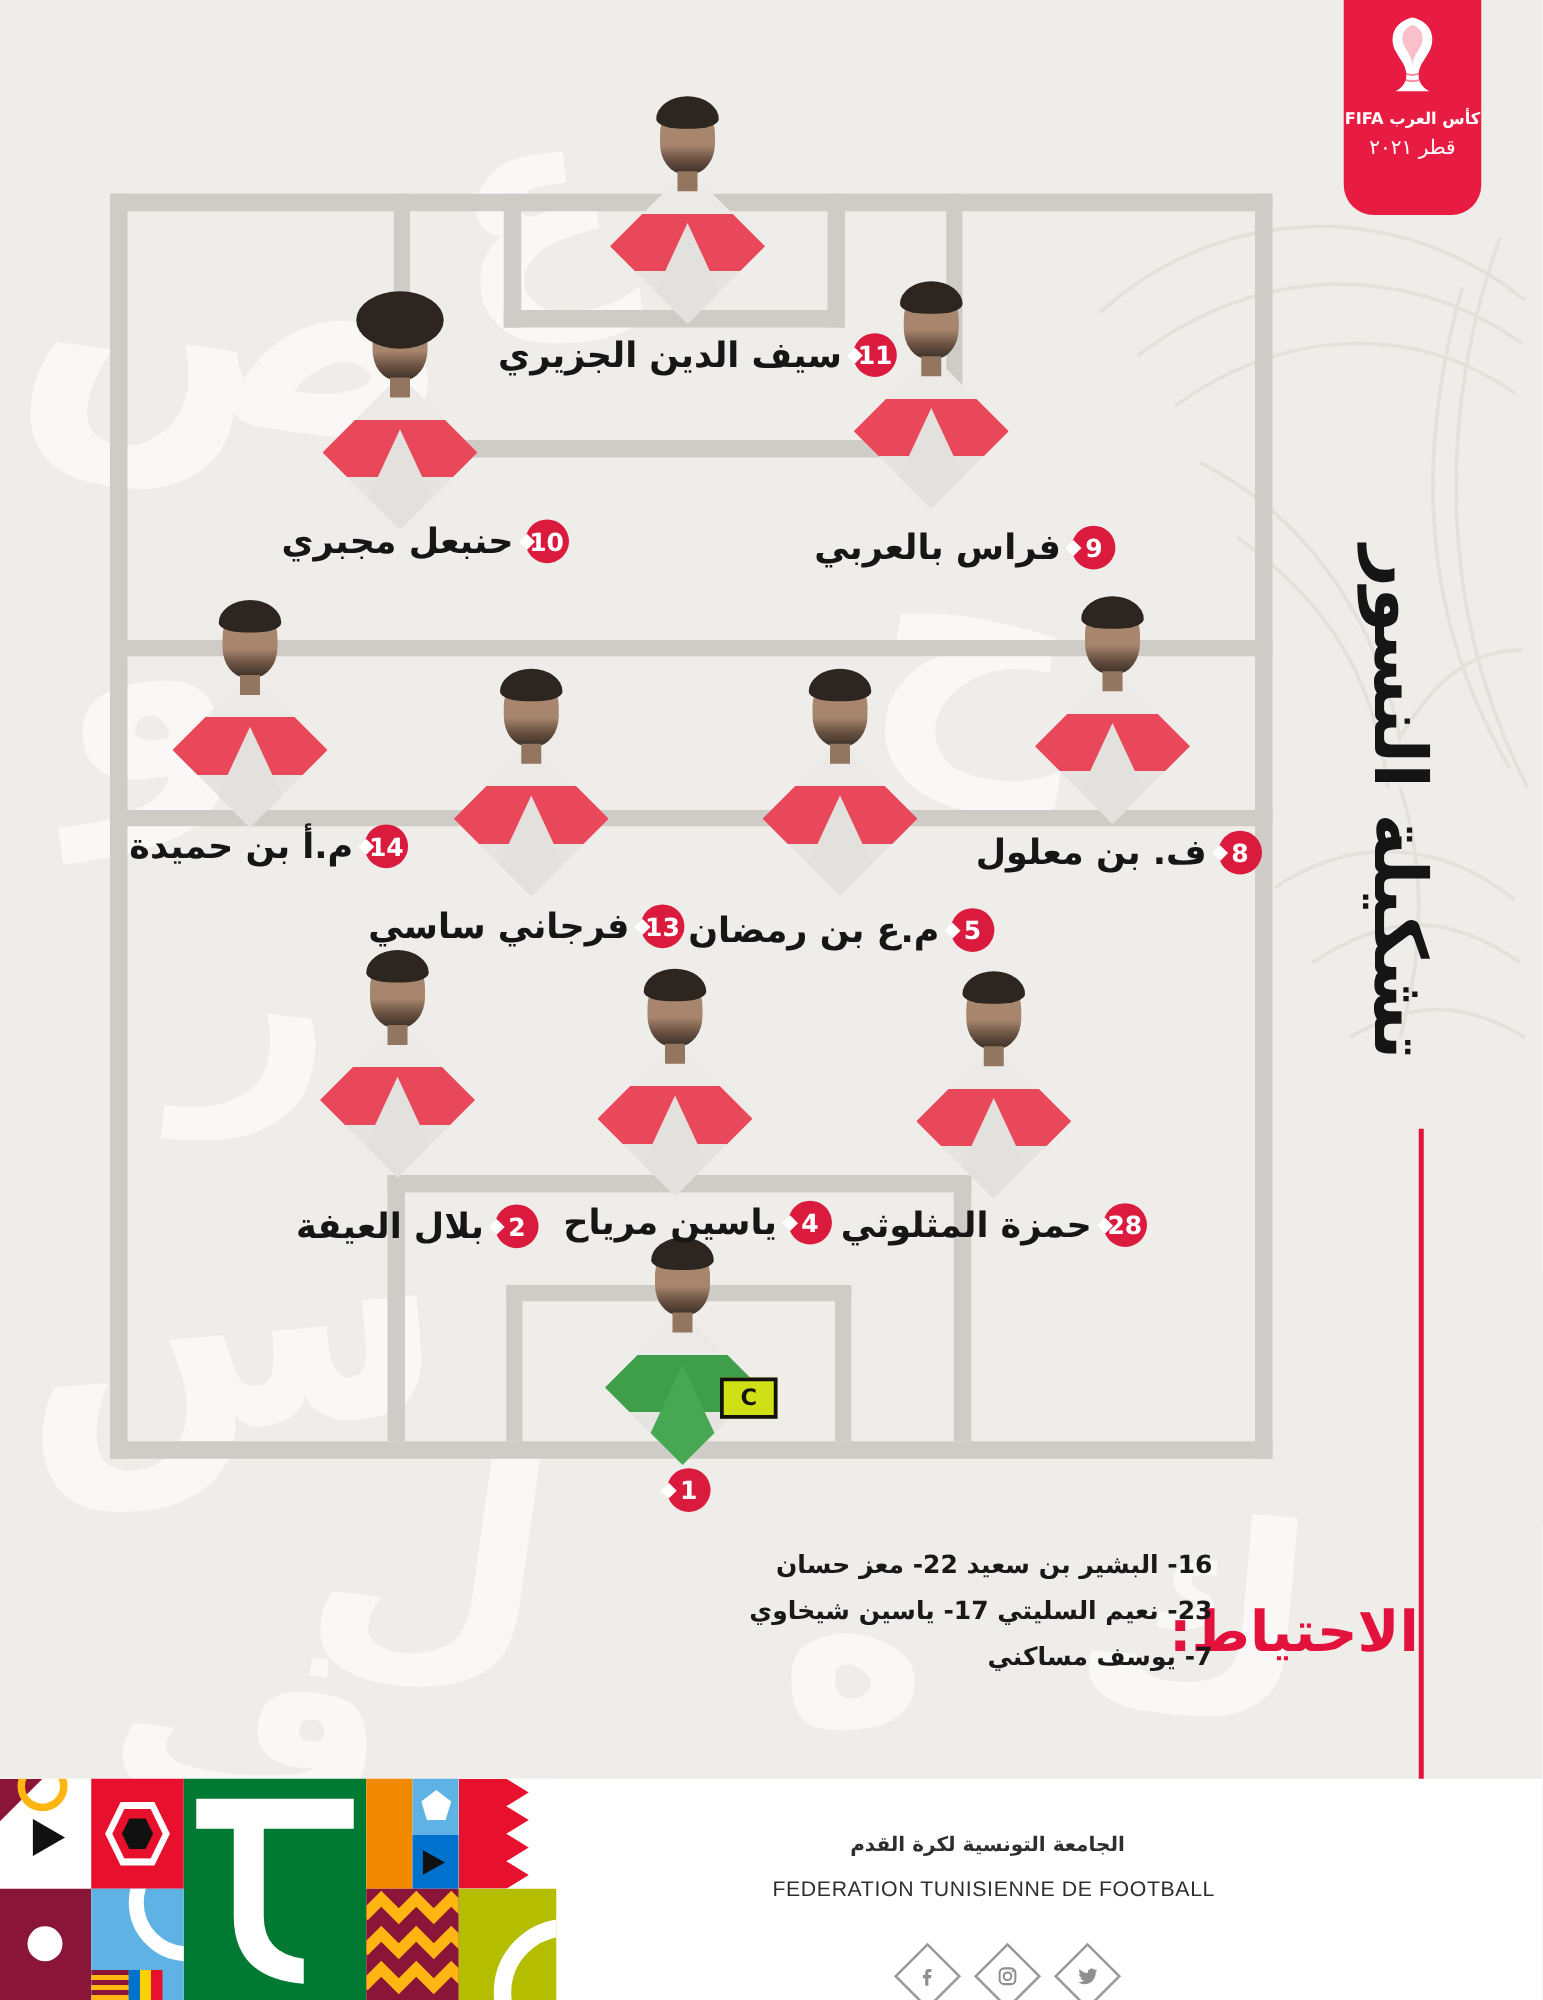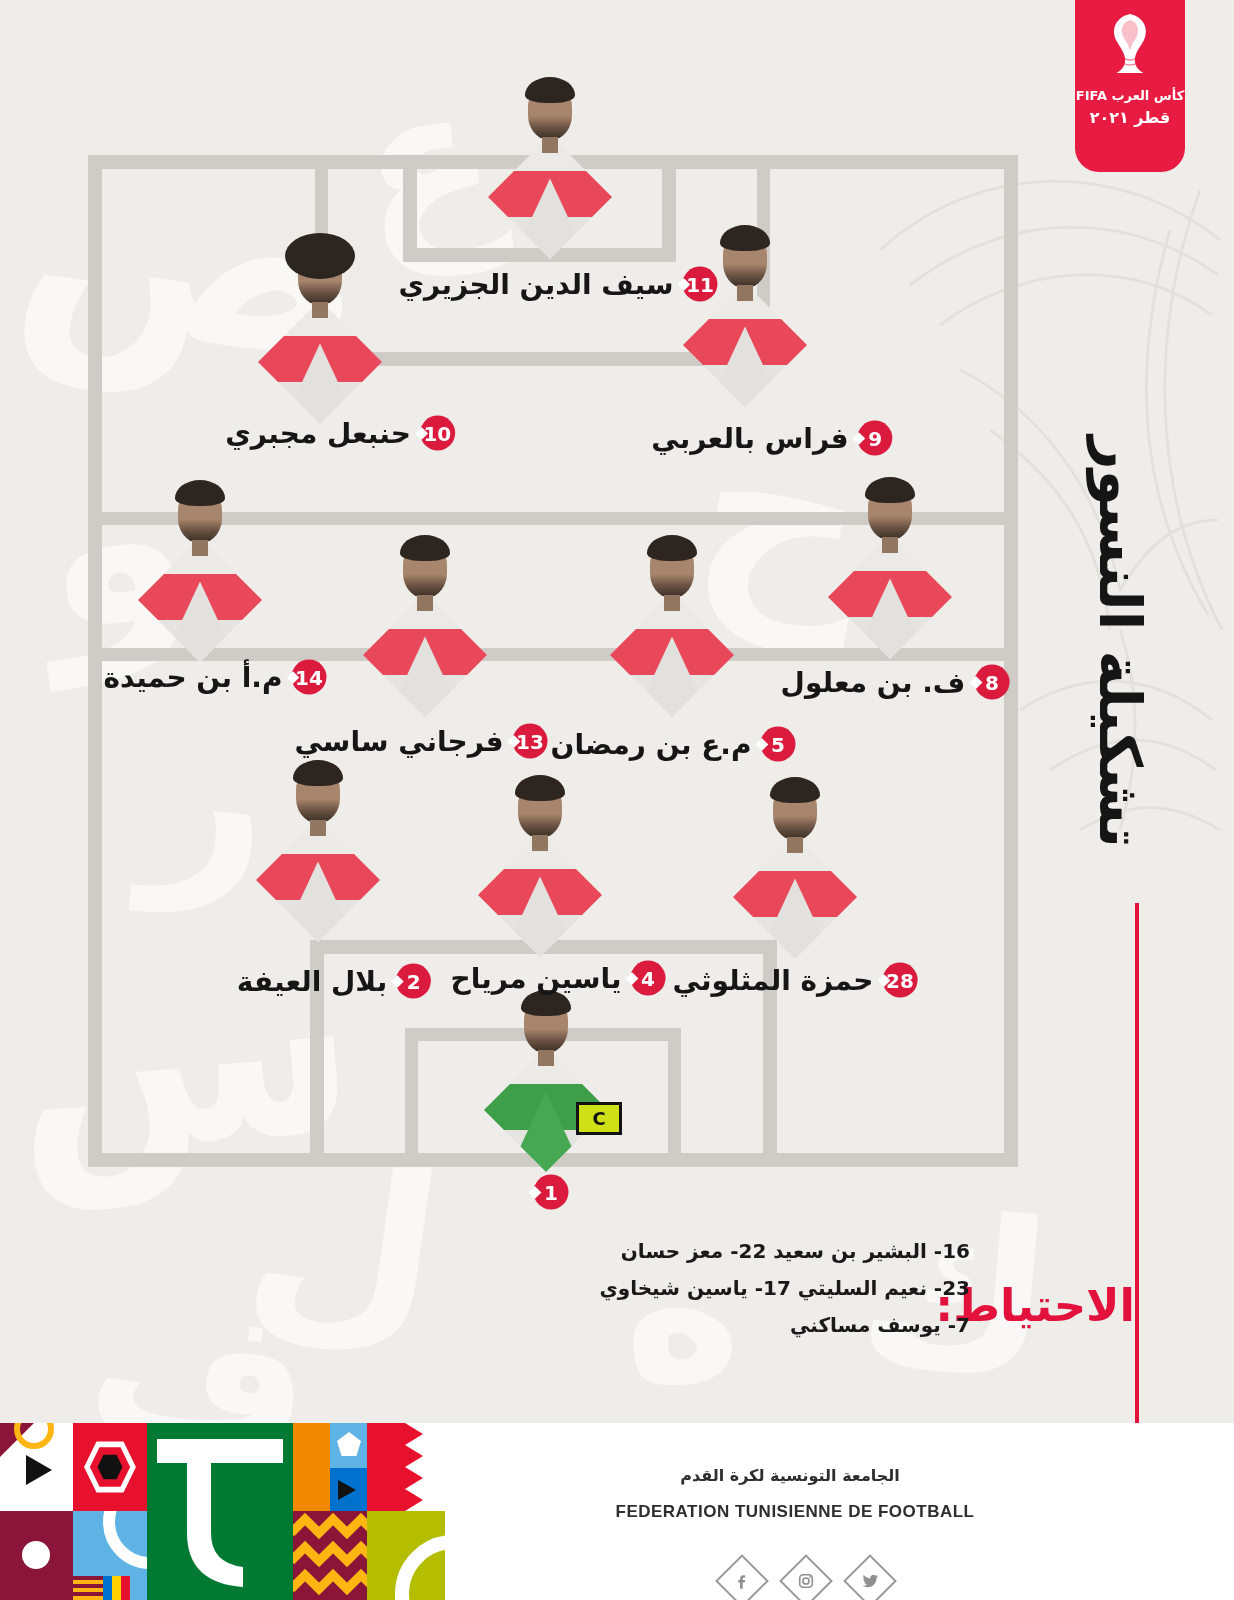--- a/index.html
+++ b/index.html
@@ -31,35 +31,35 @@
   .plabel{position:absolute;display:flex;direction:rtl;align-items:center;gap:9px;white-space:nowrap;
           transform:translate(-50%,-50%);z-index:6;}
   .num{position:relative;width:35px;height:35px;border-radius:50%;background:#da1b3e;color:#fff;flex:0 0 auto;
        font-size:20px;font-weight:bold;display:flex;align-items:center;justify-content:center;}
   .num::after{content:"";position:absolute;left:-3px;top:50%;width:9px;height:9px;transform:translate(0,-50%) rotate(45deg);background:#fff;}
   .pname{font-size:28px;font-weight:bold;color:#161616;}
   
   .fifa-badge{position:absolute;left:1075px;top:0;width:110px;height:172px;background:#e81c42;z-index:5;
               border-radius:0 0 24px 24px;display:flex;flex-direction:column;align-items:center;color:#fff;}
   .fifa-line1{font-size:13px;font-weight:bold;direction:rtl;margin-top:2px;}
-  .fifa-line2{font-size:16px;font-weight:bold;direction:rtl;margin-top:5px;letter-spacing:1px;}
+  .fifa-line2{font-size:16px;font-weight:normal;direction:rtl;margin-top:5px;letter-spacing:1px;}
   .side-title{position:absolute;left:850px;top:597px;width:540px;height:90px;line-height:90px;text-align:center;
               font-size:58px;font-weight:bold;color:#151515;transform:rotate(90deg);z-index:4;white-space:nowrap;}
   .red-line{position:absolute;left:1135px;top:903px;width:4px;height:527px;background:#e2123c;z-index:4;}
   
   .subs{position:absolute;right:264px;top:1233px;direction:rtl;text-align:right;z-index:5;}
   .sub-line{font-size:20px;line-height:37px;font-weight:bold;color:#191919;white-space:nowrap;}
   .subs-label{position:absolute;right:99px;top:1279px;font-size:45px;font-weight:bold;color:#e2123c;direction:rtl;z-index:5;}
   
   .footer{position:absolute;left:0;top:1423px;width:1234px;height:177px;background:#ffffff;z-index:7;}
   .mosaic{position:absolute;left:0;top:0;width:445px;height:177px;}
   .tile{position:absolute;overflow:hidden;}
   .fed-ar{position:absolute;left:790px;top:1466px;transform:translateX(-50%);font-size:16px;font-weight:bold;
           color:#2e2e2e;direction:rtl;white-space:nowrap;z-index:8;}
-  .fed-fr{position:absolute;left:795px;top:1502px;transform:translateX(-50%);font-size:17px;font-weight:bold;
+  .fed-fr{position:absolute;left:795px;top:1502px;transform:translateX(-50%);font-size:17px;font-weight:normal;
           color:#2e2e2e;font-family:"Liberation Sans",sans-serif;letter-spacing:.5px;white-space:nowrap;z-index:8;}
   .socials{position:absolute;left:806px;top:1562px;transform:translateX(-50%);display:flex;gap:26px;z-index:8;}
   .soc{width:34px;height:34px;border:2.5px solid #989898;background:#fff;transform:rotate(45deg);
        display:flex;align-items:center;justify-content:center;}
   .soc svg{transform:rotate(-45deg);}
 </style>
 </head>
 <body>
 
 <div class="page">

